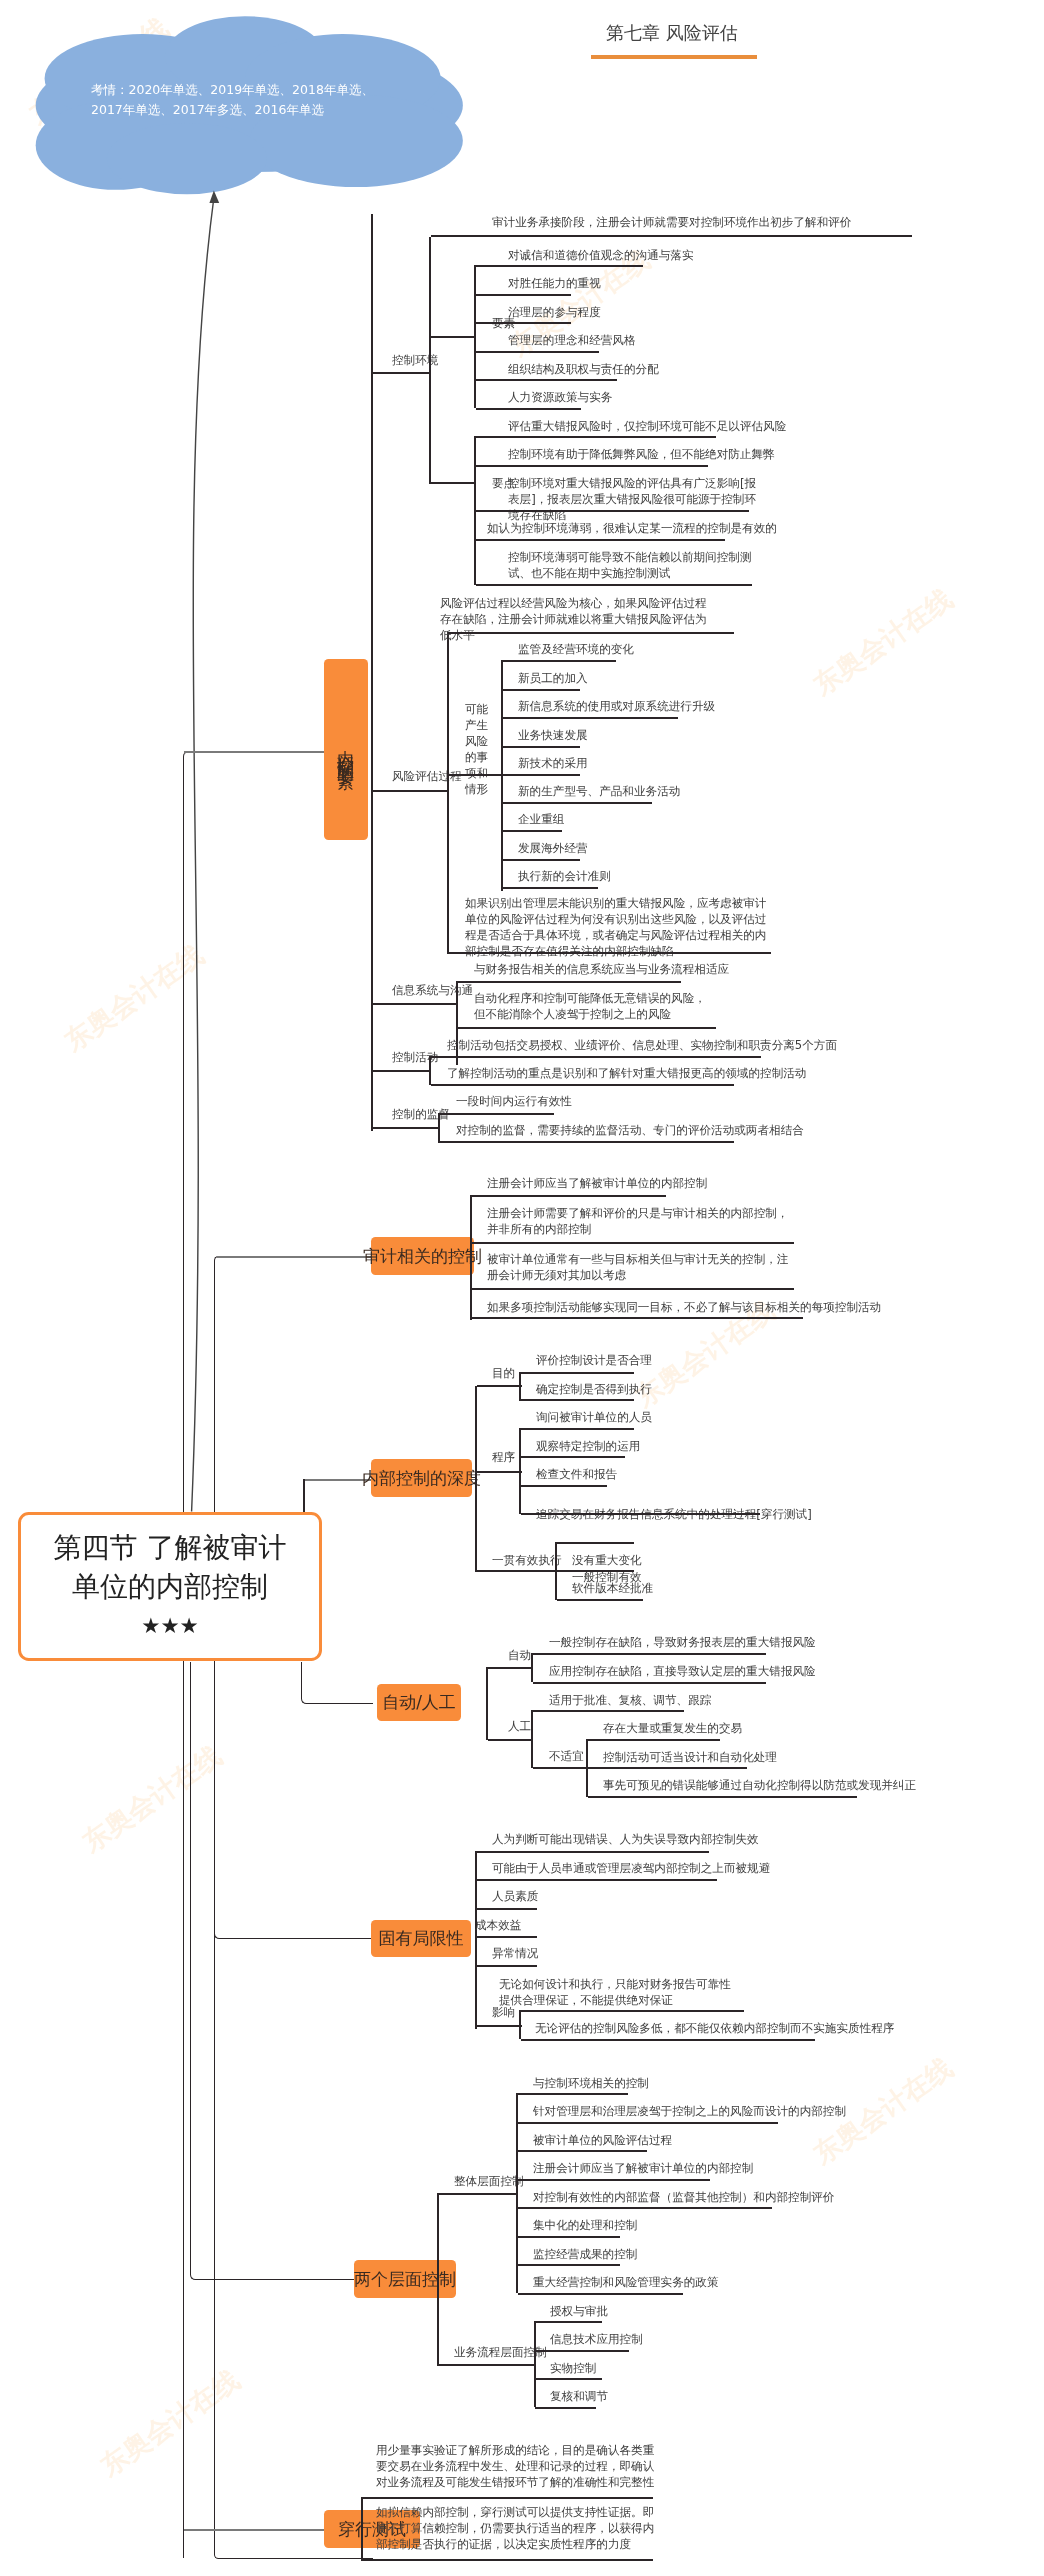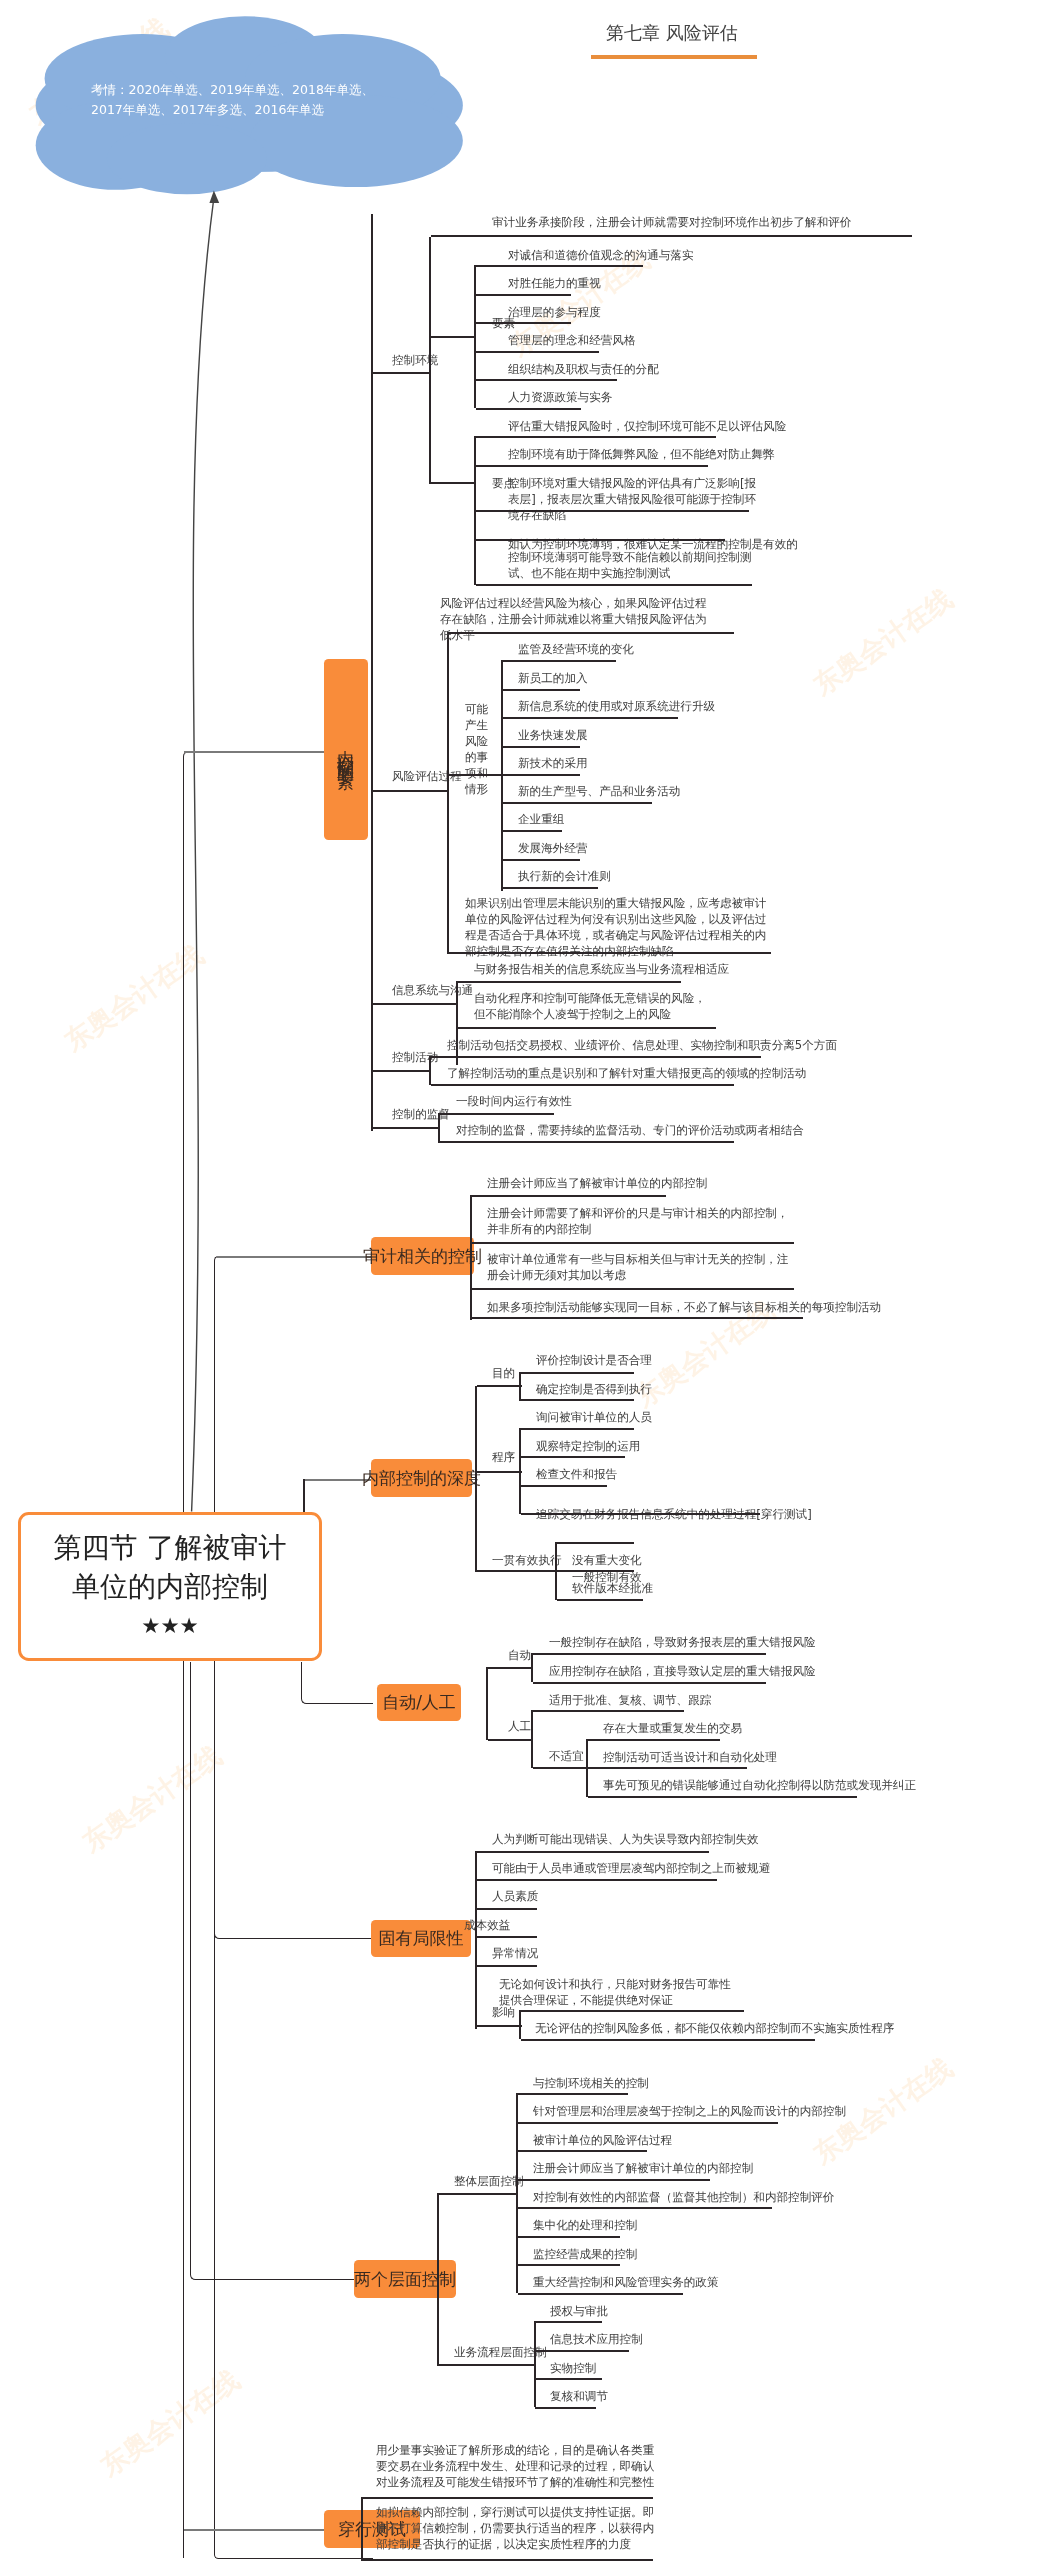--- a/index.html
+++ b/index.html
@@ -95,21 +95,21 @@
 
 <div class="t" style="left:492px;top:475px;">要点</div>
 <div class="ln h" style="left:431px;top:482px;width:45px;"></div>
 <div class="ln v" style="left:474px;top:436px;height:149px;"></div>
 <div class="t" style="left:508px;top:418px;">评估重大错报风险时，仅控制环境可能不足以评估风险</div>
 <div class="ln h" style="left:476px;top:436px;width:240px;"></div>
 <div class="t" style="left:508px;top:446px;">控制环境有助于降低舞弊风险，但不能绝对防止舞弊</div>
 <div class="ln h" style="left:476px;top:465px;width:232px;"></div>
 <div class="t tw" style="left:508px;top:475px;width:254px;">控制环境对重大错报风险的评估具有广泛影响[报表层]，报表层次重大错报风险很可能源于控制环境存在缺陷</div>
 <div class="ln h" style="left:476px;top:510px;width:273px;"></div>
-<div class="t" style="left:508px;top:520px;margin-top:16px;">如认为控制环境薄弱，很难认定某一流程的控制是有效的</div>
+<div class="t" style="left:487px;top:520px;">如认为控制环境薄弱，很难认定某一流程的控制是有效的</div>
 <div class="ln h" style="left:476px;top:539px;width:249px;"></div>
 <div class="t tw" style="left:508px;top:549px;width:254px;">控制环境薄弱可能导致不能信赖以前期间控制测试、也不能在期中实施控制测试</div>
 <div class="ln h" style="left:476px;top:584px;width:276px;"></div>
 
 <div class="t" style="left:392px;top:768px;">风险评估过程</div>
 <div class="ln h" style="left:372px;top:790px;width:77px;"></div>
 <div class="ln v" style="left:447px;top:632px;height:322px;"></div>
 <div class="t tw" style="left:440px;top:595px;width:267px;">风险评估过程以经营风险为核心，如果风险评估过程存在缺陷，注册会计师就难以将重大错报风险评估为低水平</div>
 <div class="ln h" style="left:449px;top:632px;width:285px;"></div>
 <div class="t tw" style="left:465px;top:701px;width:30px;white-space:normal;">可能产生风险的事项和情形</div>
@@ -239,21 +239,21 @@
 <div class="onode" style="left:371px;top:1920px;width:100px;height:37px;">
     <span>固有局限性</span>
   </div>
 <div class="ln v" style="left:475px;top:1851px;height:178px;"></div>
 <div class="t" style="left:492px;top:1831px;">人为判断可能出现错误、人为失误导致内部控制失效</div>
 <div class="ln h" style="left:477px;top:1851px;width:232px;"></div>
 <div class="t" style="left:492px;top:1860px;">可能由于人员串通或管理层凌驾内部控制之上而被规避</div>
 <div class="ln h" style="left:477px;top:1879px;width:240px;"></div>
 <div class="t" style="left:492px;top:1888px;">人员素质</div>
 <div class="ln h" style="left:477px;top:1908px;width:60px;"></div>
-<div class="t" style="left:464px;top:1917px;">成本效益</div>
+<div class="t" style="left:475px;top:1917px;">成本效益</div>
 <div class="ln h" style="left:477px;top:1936px;width:60px;"></div>
 <div class="t" style="left:492px;top:1945px;">异常情况</div>
 <div class="ln h" style="left:477px;top:1965px;width:60px;"></div>
 <div class="t" style="left:492px;top:2004px;">影响</div>
 <div class="ln h" style="left:477px;top:2025px;width:45px;"></div>
 <div class="ln v" style="left:519px;top:2010px;height:29px;"></div>
 <div class="t tw" style="left:499px;top:1976px;width:240px;padding-left:0;margin-left:0;">无论如何设计和执行，只能对财务报告可靠性提供合理保证，不能提供绝对保证</div>
 <div class="ln h" style="left:521px;top:2010px;width:223px;"></div>
 <div class="t" style="left:499px;top:2020px;padding-left:36px;">无论评估的控制风险多低，都不能仅依赖内部控制而不实施实质性程序</div>
 <div class="ln h" style="left:521px;top:2039px;width:294px;"></div>

